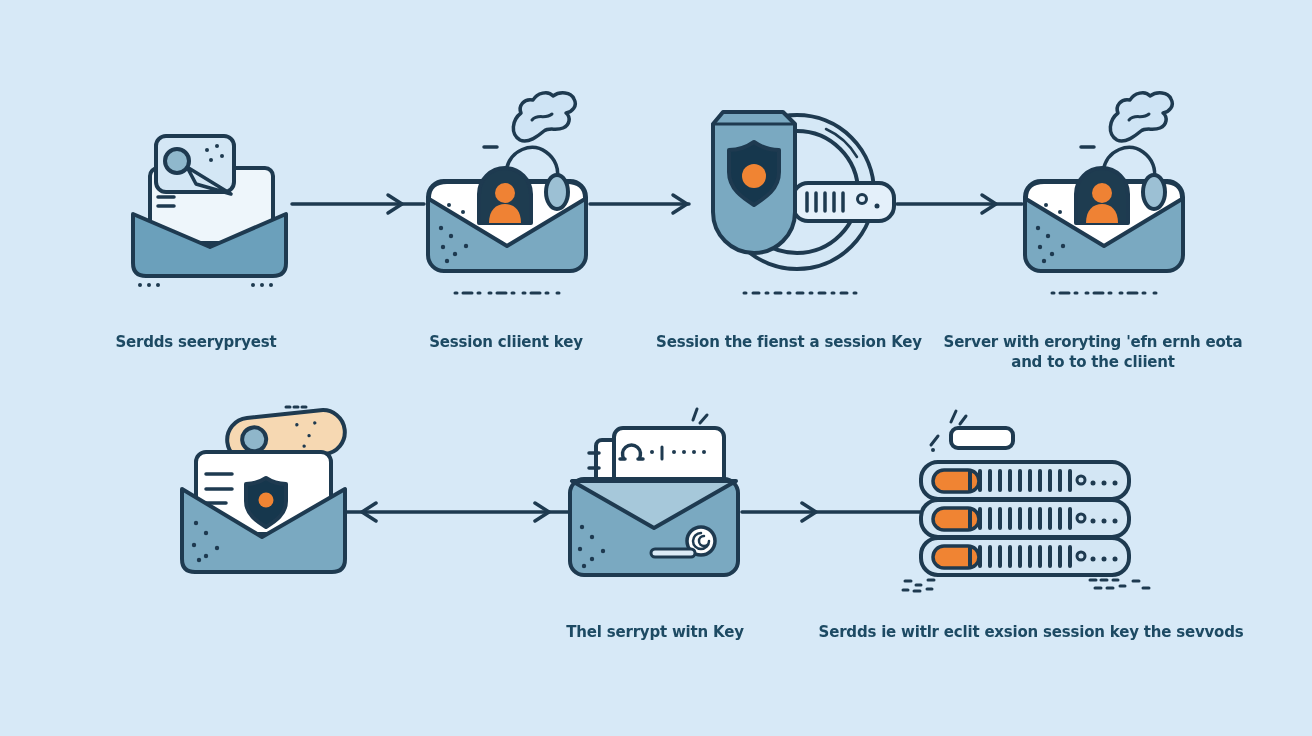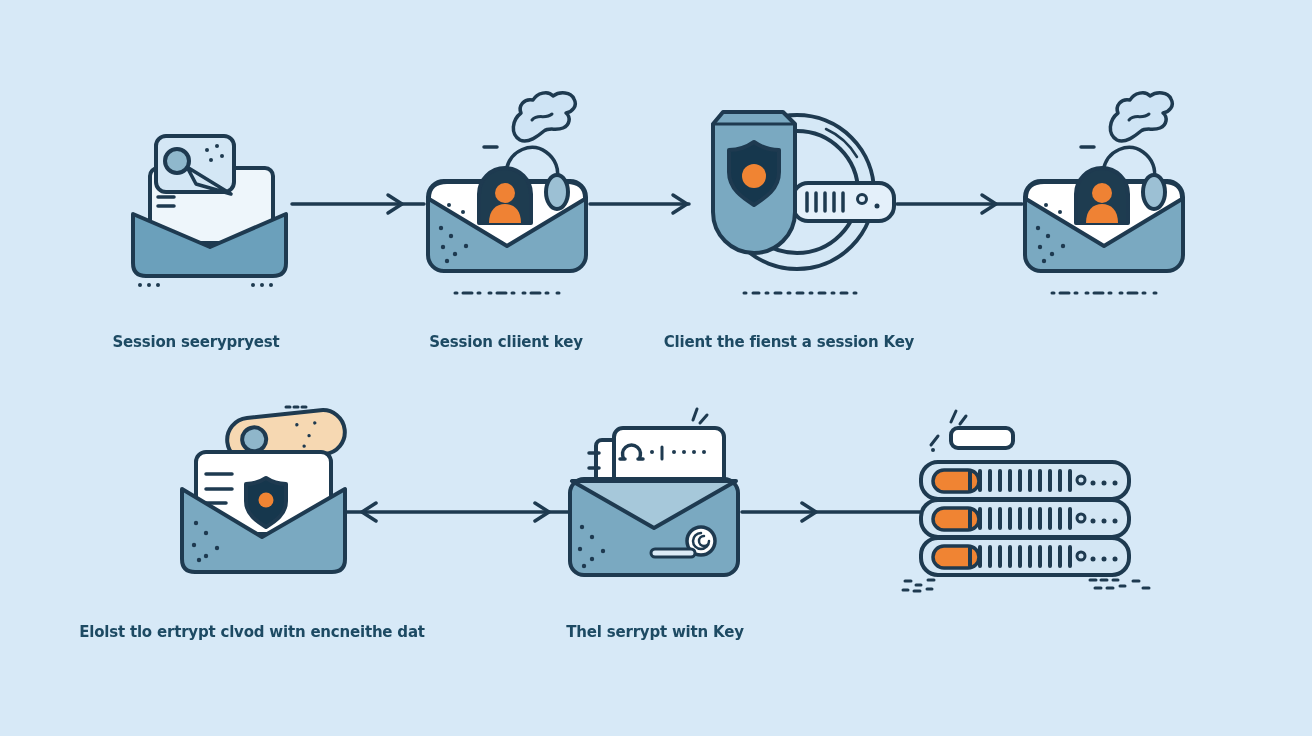--- a/index.html
+++ b/index.html
@@ -226,25 +226,26 @@
               <circle cx="1115" cy="559" r="2.5"></circle>
           </g>
         </g>
         <path stroke-width="3" d="M905,581 h6 M916,585 h5 M928,580 h6 M903,590 h5 M914,591 h6 M927,589 h5
                  M1090,580 h6 M1101,580 h6 M1113,580 h5 M1095,588 h6 M1107,588 h6 M1120,586 h5 M1133,581 h6 M1143,588 h6"></path>
       </g>
 
     </g>
   </svg>
 
-  <div class="lbl" style="left:196px;top:332px">Session seerypryest</div>
+  <div class="lbl" style="left:196px;top:332px">Serdds seerypryest</div>
 
   <div class="lbl" style="left:506px;top:332px">Session cliient key</div>
 
-  <div class="lbl" style="left:789px;top:332px">Client the fienst a session Key</div>
-
-
-  <div class="lbl" style="left:252px;top:622px">Elolst tlo ertrypt clvod witn encneithe dat</div>
+  <div class="lbl" style="left:789px;top:332px">Session the fienst a session Key</div>
+
+  <div class="lbl wrap" style="left:1093px;top:332px">Server with eroryting 'efn ernh eota and to to the cliient</div>
+
 
   <div class="lbl" style="left:655px;top:622px">Thel serrypt witn Key</div>
 
+  <div class="lbl" style="left:1031px;top:622px">Serdds ie witlr eclit exsion session key the sevvods</div>
 
 </div>
 
 </body></html>

